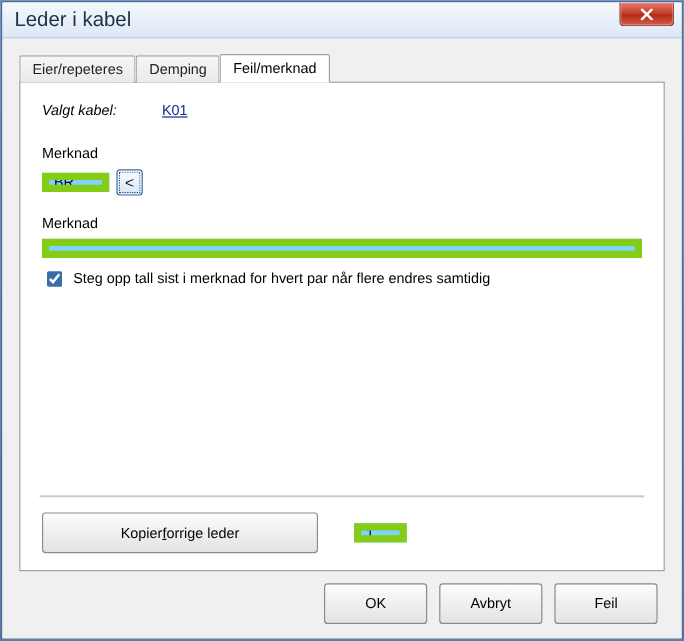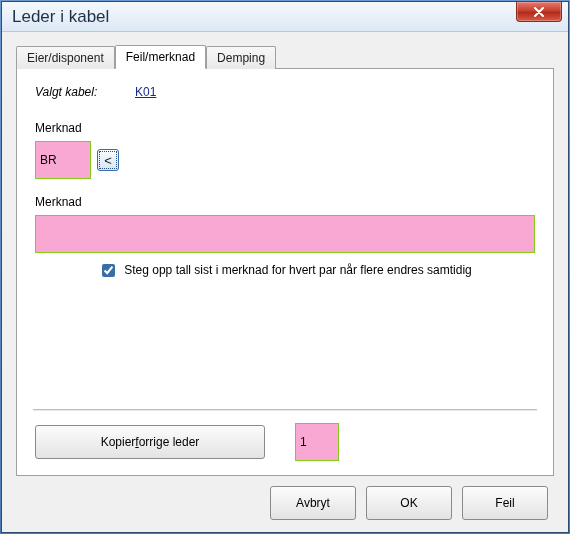--- a/index.html
+++ b/index.html
@@ -92,40 +92,40 @@
     position: relative;
     z-index: 1;
   }
   .kv-row { display:flex; align-items:center; margin-bottom:8px;}
   .kv-label { width: 100px; color:#000;font-style:italic; }
   .kv-value { color: #1a2a8a; text-decoration: underline; }
   .group { margin-top: 14px; }
   .group-label { margin-bottom: 6px; color:#000; }
   .feilkode-row { display:flex; align-items:center; gap:6px; margin-bottom: 2px;}
   .text-input {
-    height: 38px;
-    border: 1px solid #84cc16;
-    background: #f9a8d4;
+    height: 16px;
+    border: 6px solid #84cc16;
+    background: #7dd3fc;
     padding: 2px 4px;
     font: inherit;
   }
   .feilkode-input { width: 56px; }
   .small-btn {
     width: 22px; height: 22px;
     border: 1px solid #3a6ea5;
     background: linear-gradient(#fafcfe,#d7e6f5);
     border-radius: 3px;
     display:flex; align-items:center; justify-content:center;
     font-size: 13px;
     color: #1a1a1a;
     outline: 1px dotted #2a4f80;
     outline-offset: -3px;
   }
   .merknad-input { width: 100%; }
-  .chk-row { display:flex; align-items:flex-start; gap:6px; margin-top:10px;justify-content:center;}
+  .chk-row { display:flex; align-items:flex-start; gap:6px; margin-top:10px;}
   .chk { width:13px; height:13px; margin-top:1px; accent-color:#3a6ea5;}
   .chk-label { max-width: 420px; line-height: 1.25; color:#000;}
   .spacer { flex:1; }
   .hr { height:2px; background: linear-gradient(#a8a8a8,#fff); margin: 6px -2px 12px -2px; }
   .bottom-row { display:flex; align-items:center; gap: 30px; }
   .btn {
     height: 24px;
     border: 1px solid #8a8a8a;
     background: linear-gradient(#fcfcfc,#e3e3e3);
     border-radius: 3px;
@@ -155,23 +155,23 @@
       <span class="title">Leder i kabel</span>
       <div class="close-btn">
         <svg width="12" height="10" viewBox="0 0 12 10">
           <path d="M2 1 L10 9 M10 1 L2 9" stroke="#fff" stroke-width="2" fill="none" stroke-linecap="round"></path>
         </svg>
       </div>
     </div>
 
     <div class="client">
       <div class="tabstrip">
-        <div class="tab inactive">Eier/disponent</div>
+        <div class="tab inactive">Eier/repeteres</div>
+        <div class="tab inactive">Demping</div>
         <div class="tab active">Feil/merknad</div>
-        <div class="tab inactive">Demping</div>
       </div>
 
       <div class="tabpage">
 
         <div class="kv-row">
           <span class="kv-label">Valgt kabel:</span>
           <span class="kv-value">K01</span>
         </div>
 
         <div class="group">
@@ -202,19 +202,19 @@
               <span class="underline-key">f</span>
               <span>orrige leder</span>
           </button>
           <div class="rep-wrap">
             <input class="text-input num-input" value="1" style="">
           </div>
         </div>
       </div>
 
       <div class="dialog-btns">
+        <button class="btn">OK</button>
         <button class="btn">Avbryt</button>
-        <button class="btn">OK</button>
         <button class="btn">Feil</button>
       </div>
     </div>
   </div>
 </div>
 
 </body></html>

